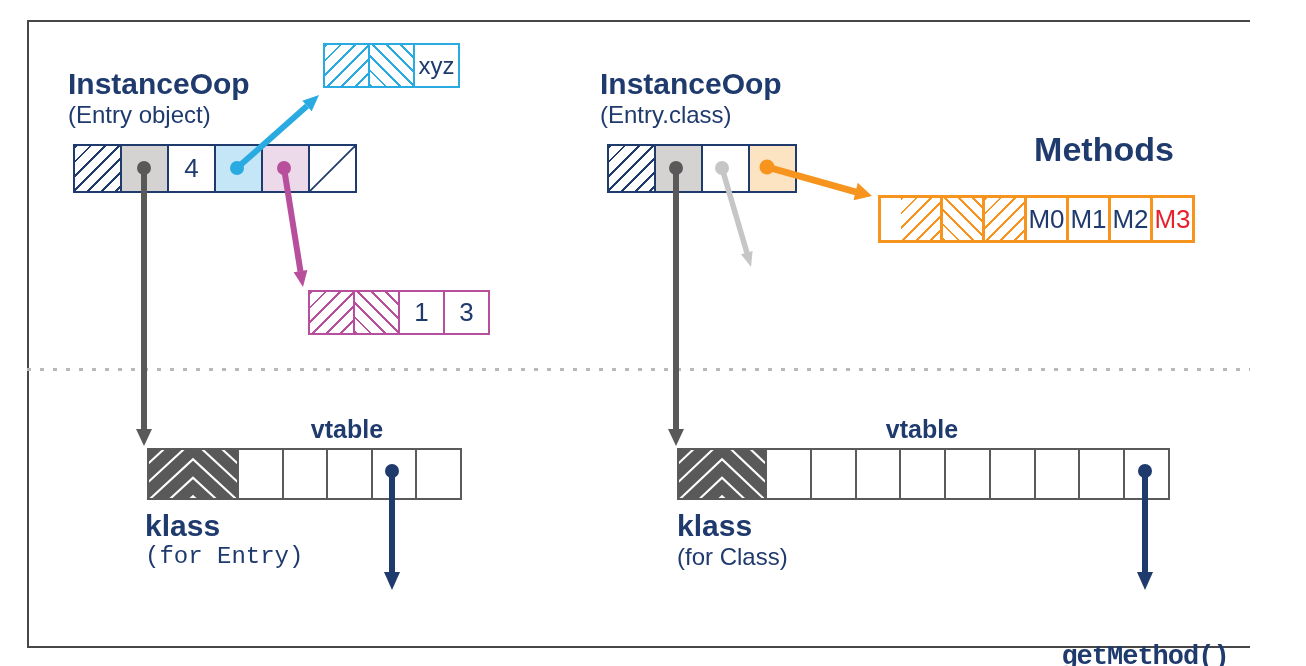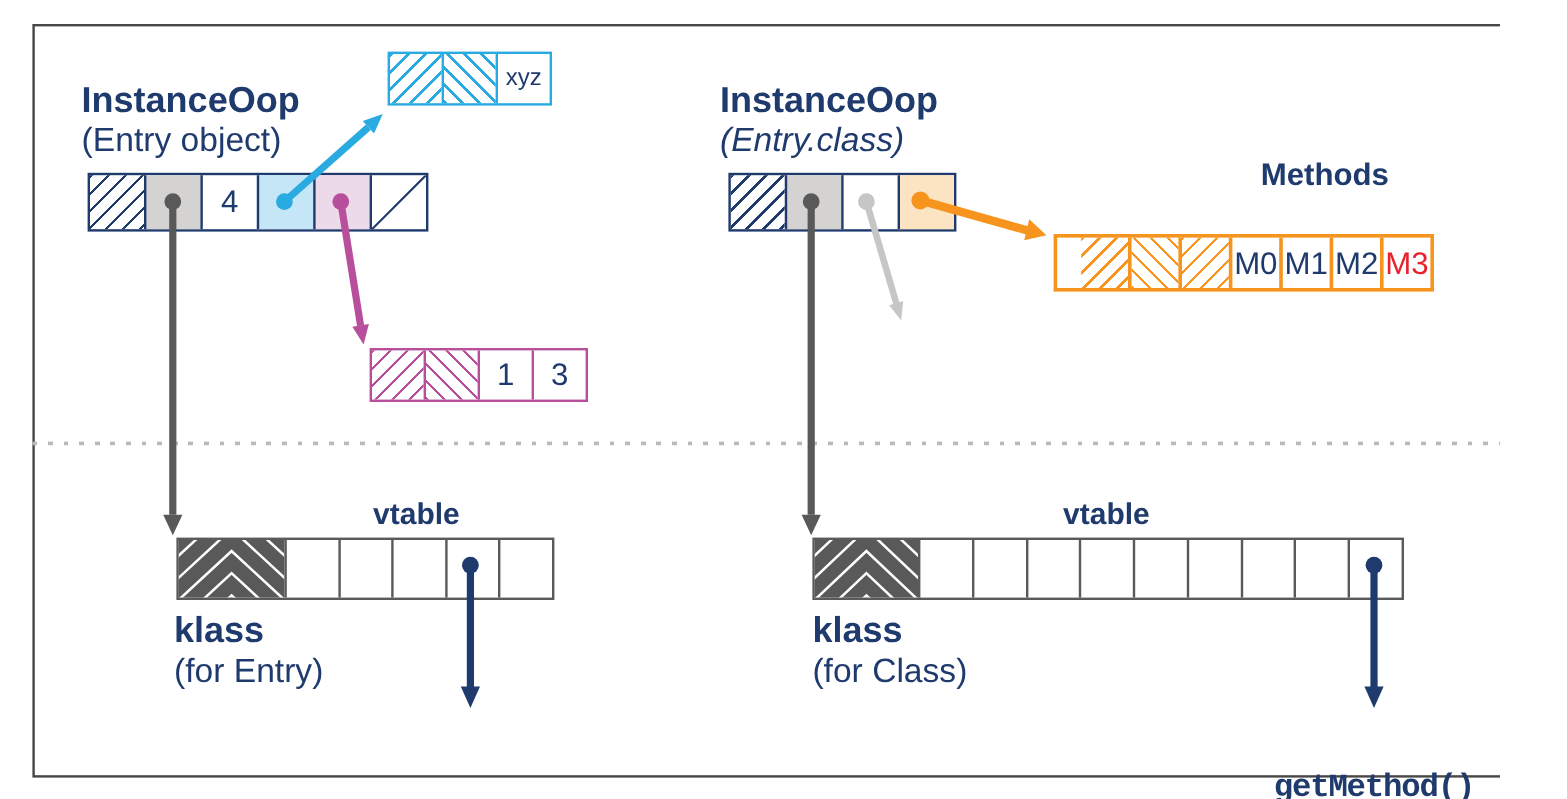--- a/index.html
+++ b/index.html
@@ -5,22 +5,22 @@
   html,body{margin:0;padding:0;background:#ffffff;}
   .canvas{
     position:relative;width:1250px;height:666px;background:#fff;
     font-family:"Liberation Sans",sans-serif;overflow:hidden;
     color:var(--navy,#1f3a6d);
   }
   .frame{position:absolute;left:27px;top:20px;width:1251px;height:628px;
     border:2px solid #474747;box-sizing:border-box;}
   .abs{position:absolute;box-sizing:border-box;}
   .title{font-size:30px;font-weight:bold;color:var(--navy);line-height:1.05;}
-  .subtitle{font-size:28px;color:var(--navy);line-height:1.05;}
-  .small-title{font-size:26px;font-weight:bold;color:var(--navy);}
+  .subtitle{font-size:24px;color:var(--navy);line-height:1.05;}
+  .small-title{font-size:34px;font-weight:bold;color:var(--navy);}
   .small-sub{font-size:22px;color:var(--navy);}
   .vtable-label{font-size:25px;font-weight:bold;color:var(--navy);text-align:center;}
   .mono{font-family:"Liberation Mono",monospace;font-size:27px;font-weight:bold;
     color:var(--navy);text-align:center;letter-spacing:-1px;}
   .center{text-align:center;}
 
   
   .row{display:flex;box-sizing:border-box;background:#fff;}
   .row .cell{flex:1;position:relative;display:flex;align-items:center;justify-content:center;
     box-sizing:border-box;overflow:hidden;}
@@ -48,21 +48,21 @@
   .lines-magenta{color:var(--magenta);}
   .lines-orange{color:var(--orange);}
 
   .fill-gray{background:var(--cell-gray);}
   .fill-blue{background:var(--light-blue);}
   .fill-pink{background:var(--light-pink);}
   .fill-orangelt{background:var(--light-orange);}
 
   .val{font-size:26px;color:var(--navy);}
   .val-red{color:var(--red);}
-  .xyz-val{font-size:20px;color:var(--navy);}
+  .xyz-val{font-size:24px;color:var(--navy);}
 
   .kl-hatch{flex:none;position:relative;background:var(--dark-gray);}
   .kl-hatch svg{position:absolute;left:0;top:0;width:100%;height:100%;}
   .diag-svg{position:absolute;left:0;top:0;width:100%;height:100%;}
 
   .dotted{position:absolute;left:27px;top:368px;width:1251px;height:3px;
     background:repeating-linear-gradient(90deg,var(--dot-gray) 0 4px,transparent 4px 13px);}
 
   .overlay{position:absolute;left:0;top:0;width:1306px;height:666px;z-index:10;pointer-events:none;}
   .st-cyan{stroke:var(--cyan);} .fl-cyan{fill:var(--cyan);}
@@ -128,24 +128,24 @@
         </g>
       </svg>
     </div>
     <div class="cell"></div>
     <div class="cell"></div>
     <div class="cell"></div>
     <div class="cell"></div>
     <div class="cell"></div>
   </div>
   <div class="abs title" style="left:145px;top:510px;">klass</div>
-  <div class="abs subtitle" style="left:145px;top:544px;">(for Entry)</div>
+  <div class="abs subtitle" style="left:145px;top:544px;font-family:Liberation Mono, monospace;">(for Entry)</div>
 
   <div class="abs title" style="left:600px;top:68px;">InstanceOop</div>
-  <div class="abs subtitle" style="left:600px;top:102px;font-style:italic;">(Entry.class)</div>
+  <div class="abs subtitle" style="left:600px;top:102px;">(Entry.class)</div>
 
   <div class="abs row row-navy" style="left:607px;top:144px;width:190px;height:49px;">
     <div class="cell hf lines-navy"></div>
     <div class="cell fill-gray"></div>
     <div class="cell"></div>
     <div class="cell fill-orangelt"></div>
   </div>
 
   <div class="abs small-title center" style="left:1004px;top:130px;width:200px;">Methods</div>
   <div class="abs row row-orange" style="left:878px;top:195px;width:317px;height:48px;">

